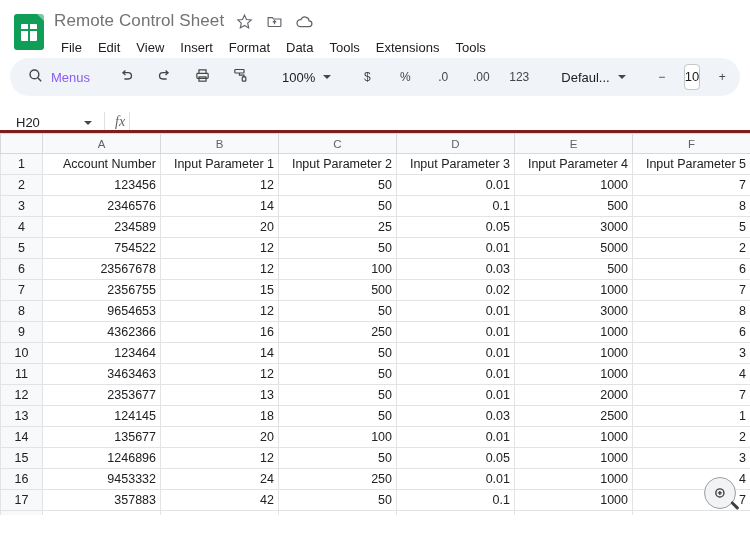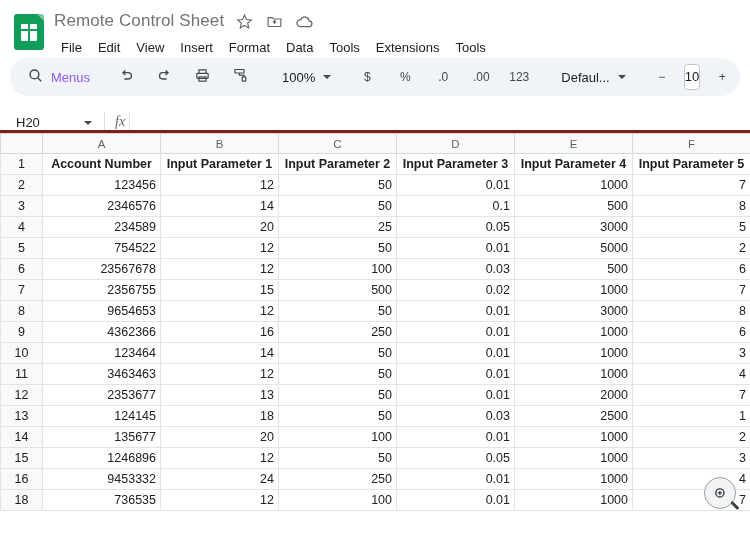--- a/index.html
+++ b/index.html
@@ -273,22 +273,22 @@
     width: 42px;
     background: #f8f9fa;
     color: #5f6368;
     font-size: 11px;
     text-align: center;
     border-color: #d6d8da;
     padding: 0;
   }
   td.num { text-align: right; }
   td.hdr {
-    font-weight: bold;
-    text-align: center;
+    font-weight: normal;
+    text-align: right;
   }
 
   
   col.c-row { width: 42px; }
   col.c-a { width: 118px; }
   col.c-b { width: 118px; }
   col.c-c { width: 118px; }
   col.c-d { width: 118px; }
   col.c-e { width: 118px; }
   col.c-f { width: 118px; }
@@ -617,20 +617,29 @@
       <tr>
         <td class="rownum">16</td>
         <td class="num">9453332</td>
         <td class="num">24</td>
         <td class="num">250</td>
         <td class="num">0.01</td>
         <td class="num">1000</td>
         <td class="num">4</td>
       </tr>
       <tr>
+        <td class="rownum">17</td>
+        <td class="num">357883</td>
+        <td class="num">42</td>
+        <td class="num">50</td>
+        <td class="num">0.1</td>
+        <td class="num">1000</td>
+        <td class="num">7</td>
+      </tr>
+      <tr>
         <td class="rownum">18</td>
         <td class="num">736535</td>
         <td class="num">12</td>
         <td class="num">100</td>
         <td class="num">0.01</td>
         <td class="num">1000</td>
         <td class="num">7</td>
       </tr>
     </tbody>
   </table>

